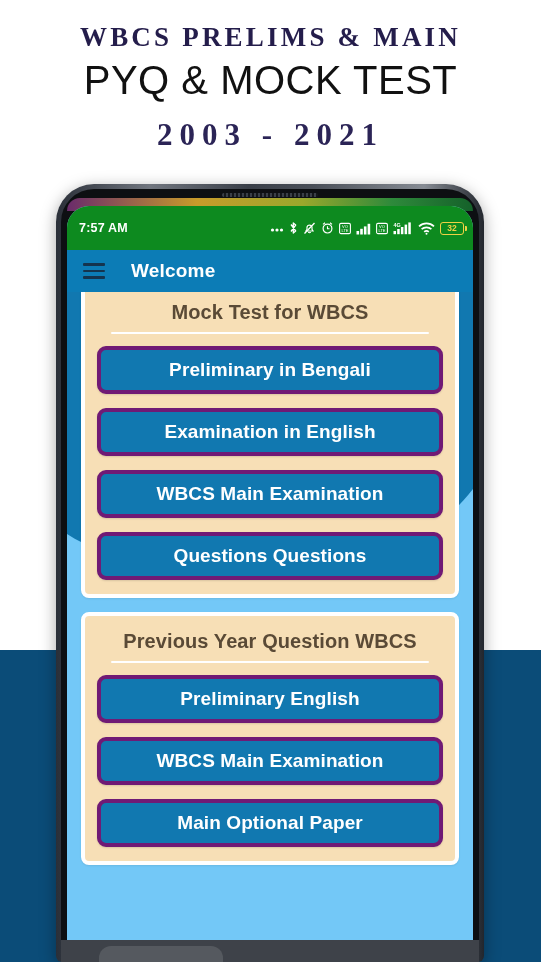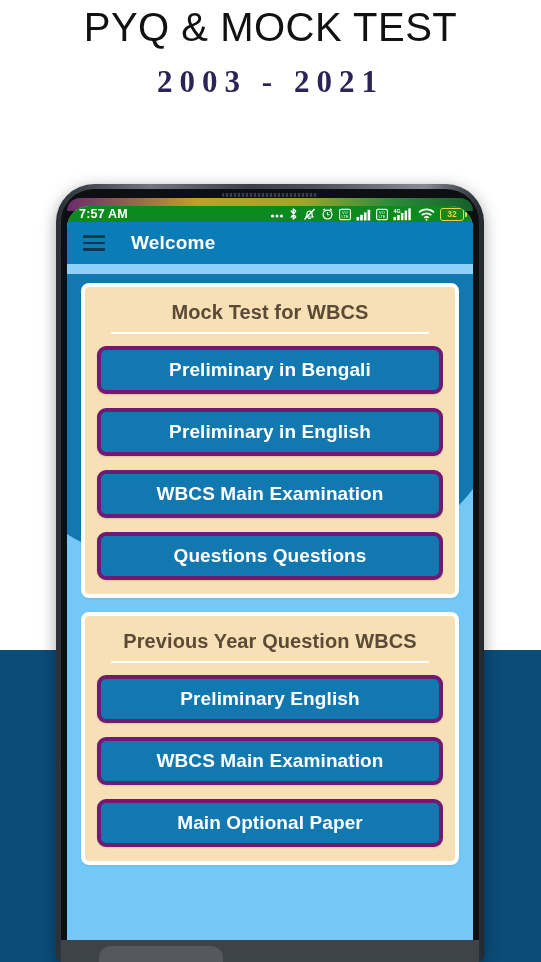--- a/index.html
+++ b/index.html
@@ -95,21 +95,21 @@
     z-index:7;
   }
   #phone-bottom-notch {
     position:absolute; left:38px; bottom:0; width:124px; height:16px;
     background:#55595f; border-radius:12px 12px 0 0;
   }
 
   
   #status-bar {
     position:relative;
-    height:16px; background:#0d8a1f;
+    height:44px; background:#0d8a1f;
     display:flex; align-items:center;
     padding:0 9px 0 12px;
     color:#ffffff;
     z-index:3;
   }
   #status-time { font-size:12.5px; font-weight:bold; letter-spacing:0.2px; }
   #status-icons { margin-left:auto; display:flex; align-items:center; gap:5px; }
   .sicon { display:inline-flex; }
   .sicon svg { display:block; }
   #battery-box {
@@ -197,20 +197,21 @@
   .card-btn:last-child { margin-bottom:0; }
 </style>
 </head>
 <body>
 
 <div id="promo-backdrop">
   <div id="promo-band-bottom"></div>
 </div>
 
 <div id="promo-header">
+  <div id="promo-line1">WBCS PRELIMS &amp; MAIN</div>
   <div id="promo-line2">PYQ &amp; MOCK TEST</div>
   <div id="promo-line3">2003 - 2021</div>
 </div>
 
 <div id="phone">
   <div id="phone-frame"></div>
   <div id="phone-inner-bezel"></div>
   <div id="phone-speaker"></div>
   <div id="phone-topsliver"></div>
 
@@ -220,21 +221,21 @@
       <svg id="app-wave" viewBox="0 0 406 300" preserveAspectRatio="none">
         <path d="M0,0 L406,0 L406,215 C340,300 300,230 200,250 C120,266 60,300 0,260 Z" fill="#1178b0"></path>
       </svg>
 
       <div id="app-content">
 
         <div class="card">
           <div class="card-title">Mock Test for WBCS</div>
           <div class="card-divider"></div>
           <div class="card-btn">Preliminary in Bengali</div>
-          <div class="card-btn">Preliminary in English</div>
+          <div class="card-btn">Examination in English</div>
           <div class="card-btn">WBCS Main Examination</div>
           <div class="card-btn">Questions Questions</div>
         </div>
 
         <div class="card">
           <div class="card-title">Previous Year Question WBCS</div>
           <div class="card-divider"></div>
           <div class="card-btn">Preliminary English</div>
           <div class="card-btn">WBCS Main Examination</div>
           <div class="card-btn">Main Optional Paper</div>

